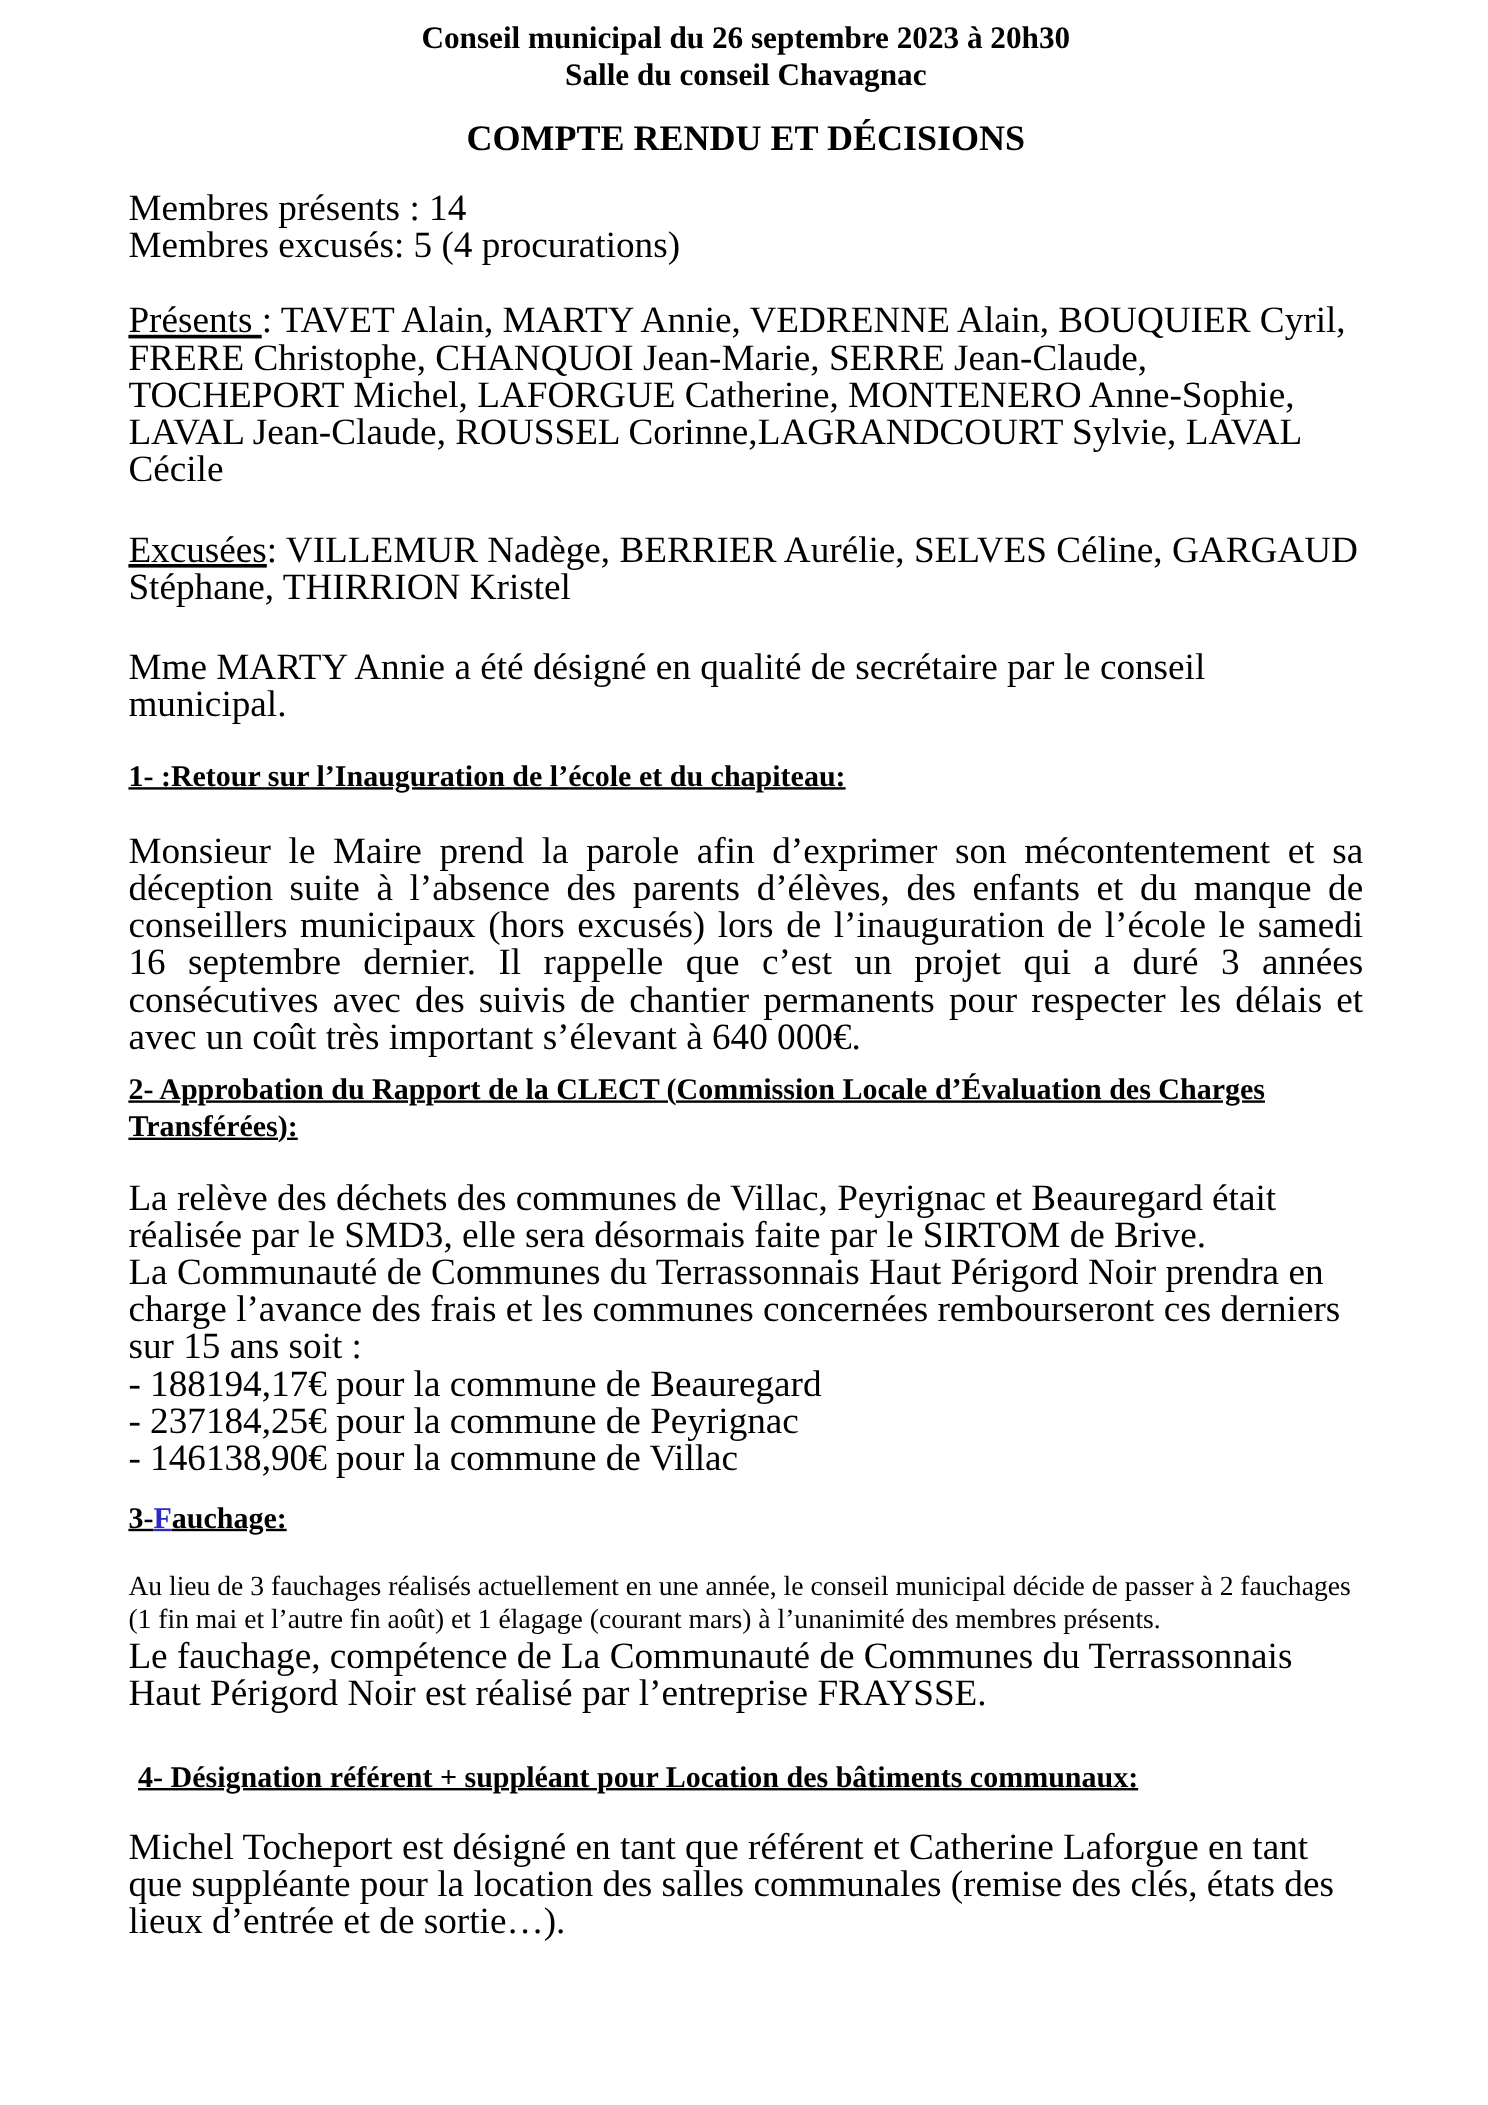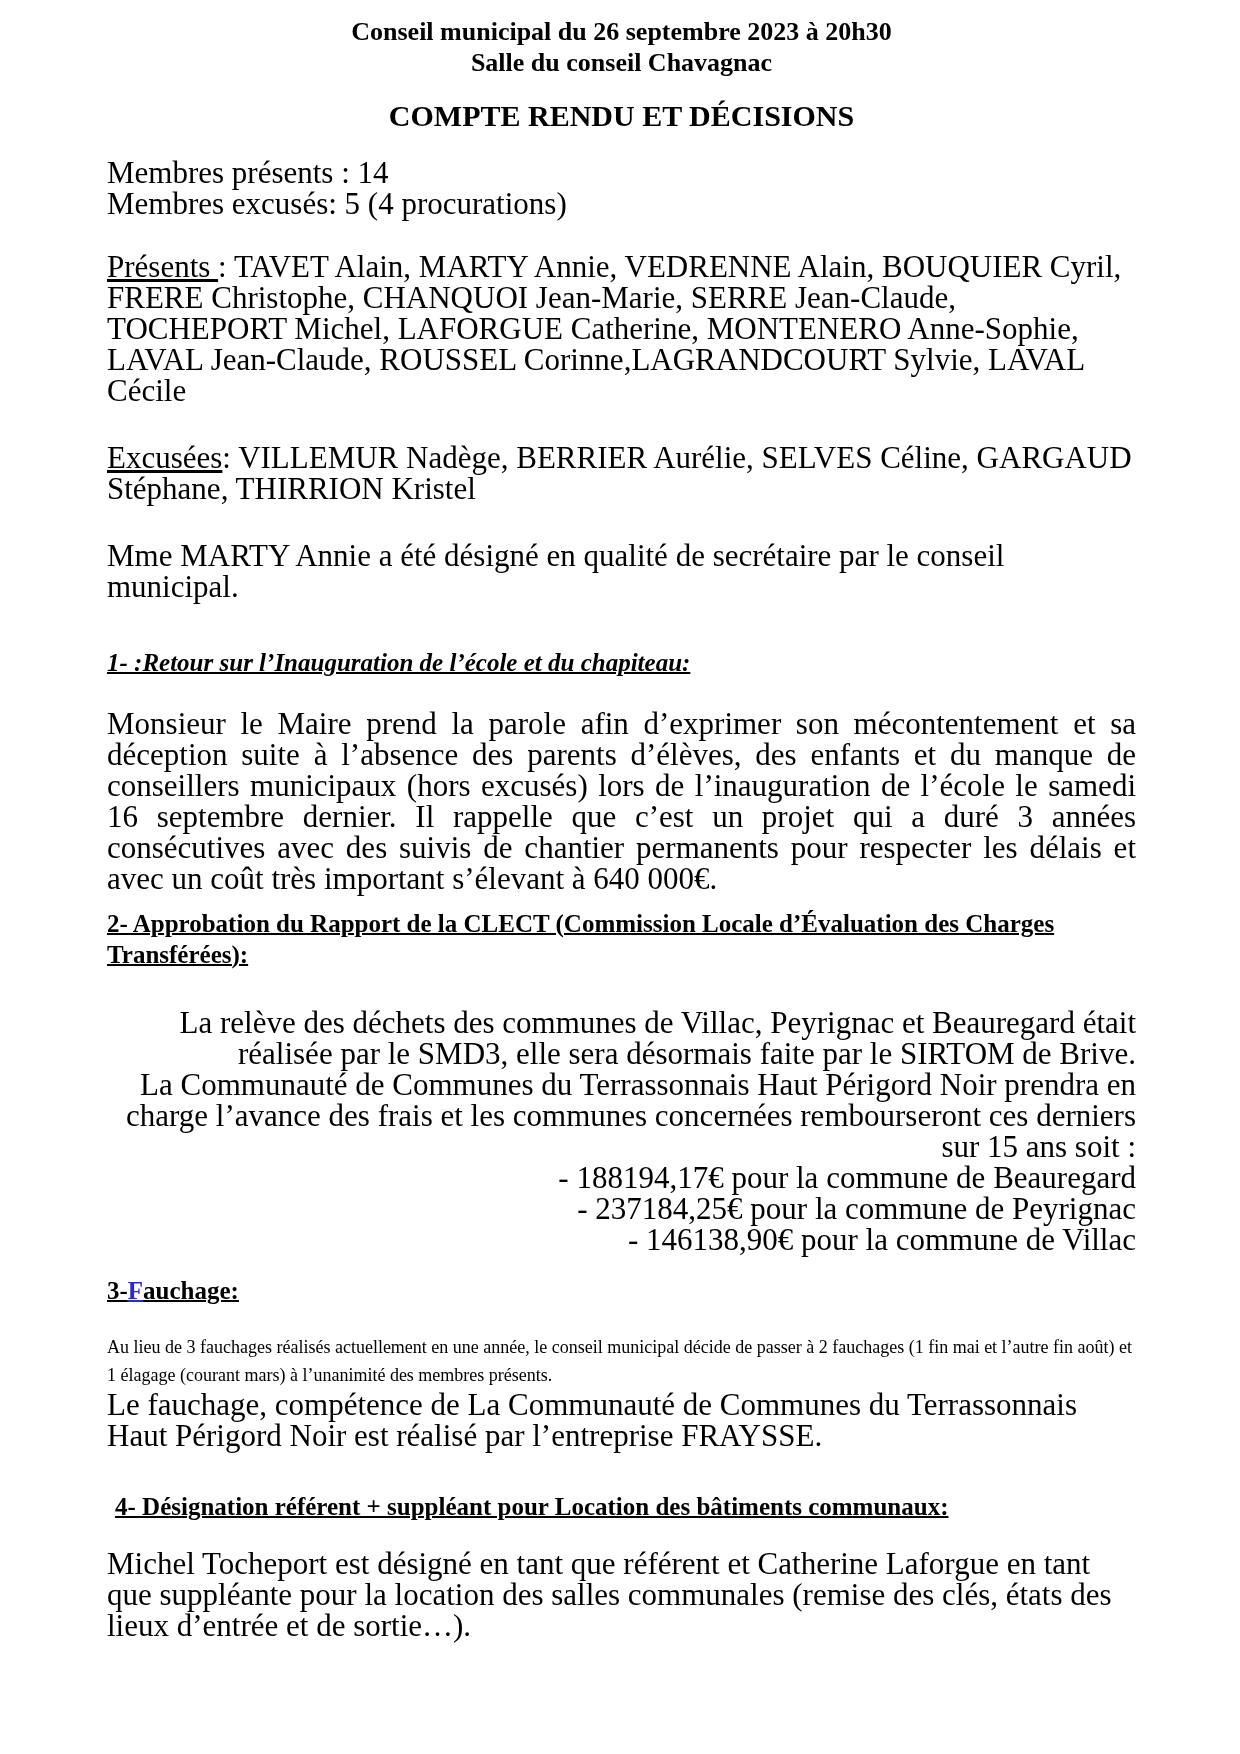--- a/index.html
+++ b/index.html
@@ -35,29 +35,29 @@
   .presents-block { margin-top: 32px; }
   .u { text-decoration: underline; }
 
   .section-heading {
     font-weight: bold;
     font-size: 25px;
     line-height: 31px;
     margin: 0;
   }
   .section-heading .hu { text-decoration: underline; text-decoration-thickness: 2px; }
-  .h1-margin { margin-top: 45px; font-style: italic; }
+  .h1-margin { margin-top: 30px; }
   .h2-margin { margin-top: 14px; }
   .h3-margin { margin-top: 20px; }
   .h4-margin { margin-top: 40px; padding-left: 8px; }
 
   .justified { text-align: justify; }
   .para-margin { margin-top: 30px; }
-  .body2-margin { margin-top: 37px; text-align: right; }
-  .small-para { font-size: 18px; line-height: 28px; margin-top: 27px; }
+  .body2-margin { margin-top: 27px; }
+  .small-para { font-size: 23px; line-height: 28px; margin-top: 27px; }
   .final-para { margin-top: 26px; }
   .blue { color: #2a2ac8; }
 </style>
 </head>
 <body>
 
 <div class="page">
 
 
   <div class="title-block">

